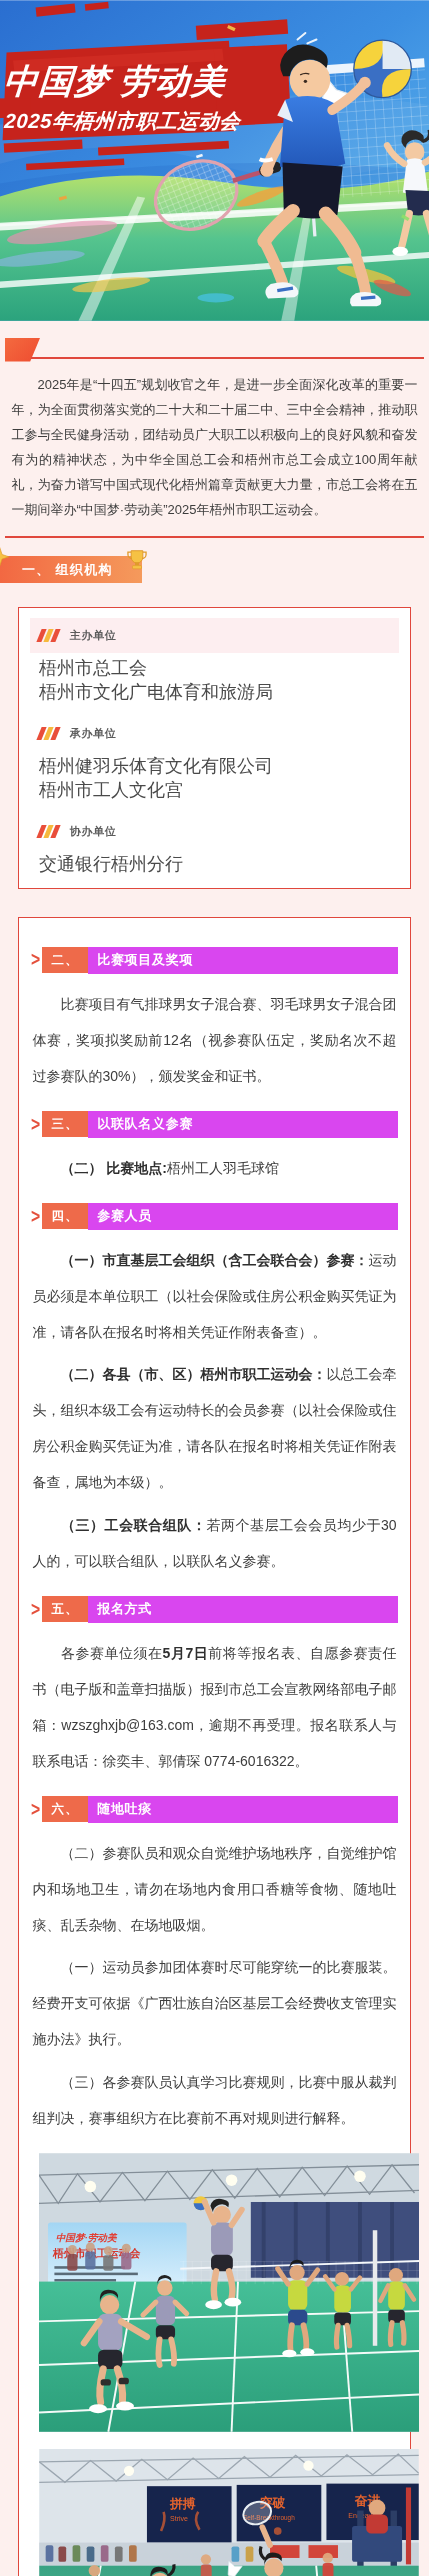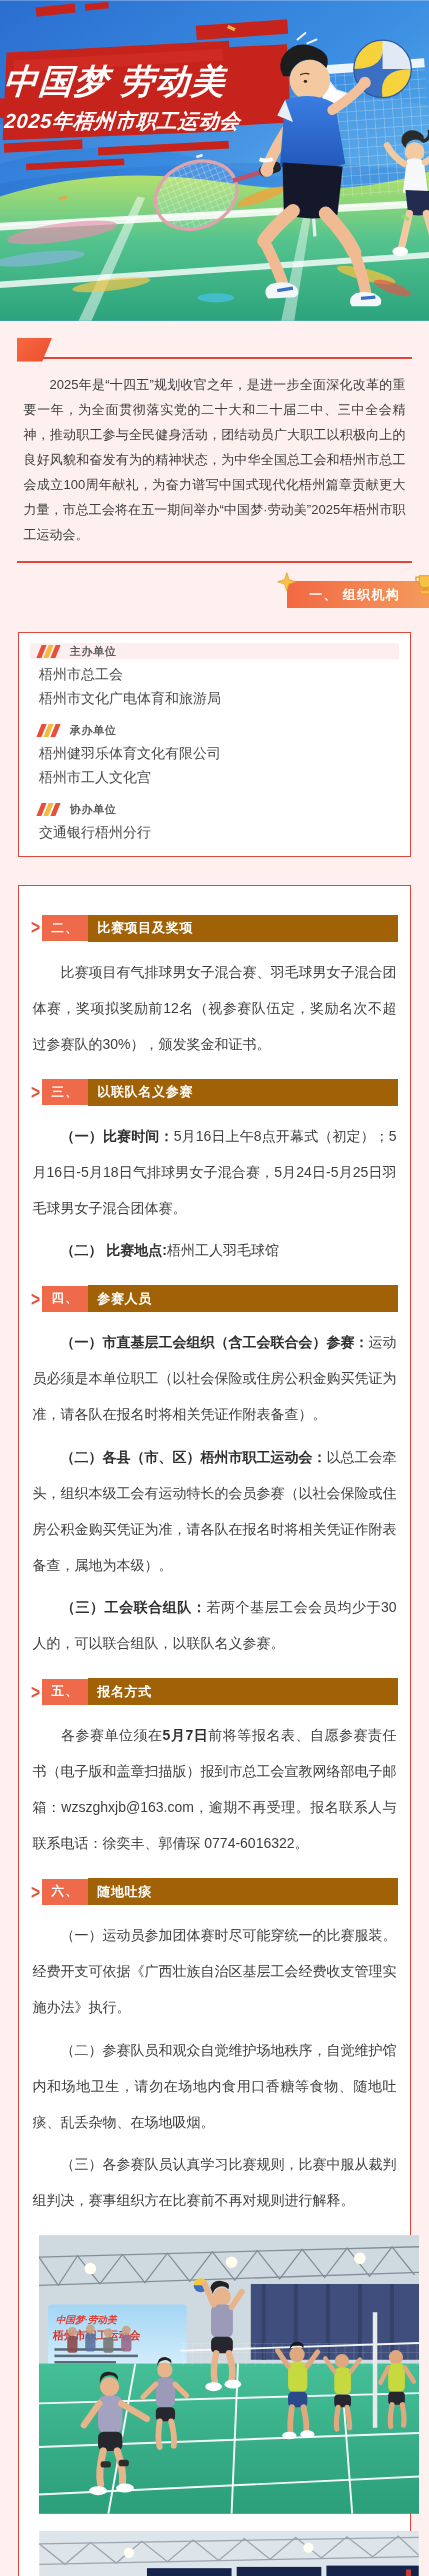--- a/index.html
+++ b/index.html
@@ -7,55 +7,55 @@
   .page{width:429px;overflow:hidden;background:#fff;}
 
   
   .banner{position:relative;width:429px;height:321px;overflow:hidden;}
   .banner svg{display:block;}
 
   
   .body-wrap{background:#fdf0ee;padding:14.4px 0 0 0;}
 
   
-  .intro{margin:0 17px;position:relative;}
+  .intro{margin:0 5px;position:relative;}
   .intro-head{position:relative;height:27.5px;}
   .intro-flag{position:absolute;left:0;top:2.6px;width:35px;height:23.6px;background:linear-gradient(135deg,#f46a3f,#ee4c30);clip-path:polygon(0 0,100% 0,72% 100%,0 100%);}
   .intro-topline{position:absolute;left:26px;right:0;top:22px;height:1.3px;background:#e0473c;}
   .intro-text{padding:9.2px 6.5px 14.4px 6.5px;font-size:13px;line-height:25px;text-align:justify;color:#3d3d3d;}
   .intro-text .indent{display:inline-block;width:2em;}
   .intro-botline{height:1.3px;background:#e0473c;margin:0 0 0 0;}
 
   
-  .ribbon-row{display:flex;justify-content:flex-end;margin-top:18.3px;}
+  .ribbon-row{display:flex;justify-content:flex-start;margin-top:18.3px;}
   .ribbon{position:relative;background:linear-gradient(90deg,#f26842,#f59a5c);color:#fff;font-weight:bold;font-size:13px;padding:4.6px 29px 4.6px 22px;letter-spacing:1.3px;}
   .ribbon .star{position:absolute;left:-10.5px;top:-9.2px;}
   .ribbon .trophy{position:absolute;right:-6.5px;top:-7.9px;}
 
   
   .card{background:#fff;border:1.3px solid #e0473c;margin:0 18.3px;}
   .org-card{margin-top:23.6px;padding:10.5px 10.5px 11.8px 10.5px;}
   .main-card{margin-top:27.5px;padding:11.8px 11.8px 19.6px 11.8px;}
 
   
-  .org-band{display:flex;align-items:center;height:16px;padding-left:9.2px;margin-bottom:3.9px;}
+  .org-band{display:flex;align-items:center;height:35px;padding-left:9.2px;margin-bottom:3.9px;}
   .org-band.pink{background:#fdeef0;}
   .slashes{display:inline-flex;margin-right:9.2px;}
   .slash{width:4.6px;height:13px;margin-right:2.6px;transform:skewX(-22deg);}
   .slash.r{background:#e94e3a;}
   .slash.y{background:#f6b93c;}
   .org-label{font-size:11px;font-weight:bold;color:#5c5c5c;letter-spacing:0.7px;}
-  .org-item{font-size:14px;color:#4a4a4a;line-height:23.6px;padding-left:9.2px;}
+  .org-item{font-size:18px;color:#4a4a4a;line-height:23.6px;padding-left:9.2px;}
   .org-gap{height:11.8px;}
 
   
   .sec-header{display:flex;align-items:center;margin:17px 0 11.8px 0;}
   .sec-header .chev{color:#e4503c;font-weight:bold;font-size:15.7px;margin-right:2px;transform:scaleY(1.3);}
   .sec-num{background:#ee6a4a;color:#fff;font-weight:bold;font-size:12.4px;padding:4.6px 9.2px;letter-spacing:1.3px;}
-  .sec-title{flex:1;background:#a16207;color:#fff;font-weight:bold;font-size:13px;padding:4.6px 0 4.6px 9.2px;letter-spacing:0.7px;}
+  .sec-title{flex:1;background:#d946ef;color:#fff;font-weight:bold;font-size:13px;padding:4.6px 0 4.6px 9.2px;letter-spacing:0.7px;}
 
   .para{font-size:14px;line-height:36px;text-align:justify;color:#3d3d3d;margin:0 1.3px 6.5px 1.3px;}
   .para .indent{display:inline-block;width:2em;}
   .para b{color:#2f2f2f;}
 
   
   .photo{margin:17px 7.9px 0 7.9px;}
   .photo svg{display:block;}
 </style>
 </head>
@@ -277,21 +277,20 @@
         <span class="sec-num">二、</span>
         <span class="sec-title">比赛项目及奖项</span>
       </div>
       <div class="para"><span class="indent"></span><span>比赛项目有气排球男女子混合赛、羽毛球男女子混合团体赛，奖项拟奖励前12名（视参赛队伍定，奖励名次不超过参赛队的30%），颁发奖金和证书。</span></div>
 
       <div class="sec-header">
         <span class="chev">&gt;</span>
         <span class="sec-num">三、</span>
         <span class="sec-title">以联队名义参赛</span>
       </div>
-      <div class="para"><span class="indent"></span><b>（一）比赛时间：</b><span>5月16日上午8点开幕式（初定）；5月16日-5月18日气排球男女子混合赛，5月24日-5月25日羽毛球男女子混合团体赛。</span></div>
       <div class="para"><span class="indent"></span><b>（二） 比赛地点:</b><span>梧州工人羽毛球馆</span></div>
 
       <div class="sec-header">
         <span class="chev">&gt;</span>
         <span class="sec-num">四、</span>
         <span class="sec-title">参赛人员</span>
       </div>
       <div class="para"><span class="indent"></span><b>（一）市直基层工会组织（含工会联合会）参赛：</b><span>运动员必须是本单位职工（以社会保险或住房公积金购买凭证为准，请各队在报名时将相关凭证作附表备查）。</span></div>
       <div class="para"><span class="indent"></span><b>（二）各县（市、区）梧州市职工运动会：</b><span>以总工会牵头，组织本级工会有运动特长的会员参赛（以社会保险或住房公积金购买凭证为准，请各队在报名时将相关凭证作附表备查，属地为本级）。</span></div>
       <div class="para"><span class="indent"></span><b>（三）工会联合组队：</b><span>若两个基层工会会员均少于30人的，可以联合组队，以联队名义参赛。</span></div>
@@ -301,22 +300,22 @@
         <span class="sec-num">五、</span>
         <span class="sec-title">报名方式</span>
       </div>
       <div class="para"><span class="indent"></span><span>各参赛单位须在</span><b>5月7日</b><span>前将等报名表、自愿参赛责任书（电子版和盖章扫描版）报到市总工会宣教网络部电子邮箱：wzszghxjb@163.com，逾期不再受理。报名联系人与联系电话：徐奕丰、郭倩琛 0774-6016322。</span></div>
 
       <div class="sec-header">
         <span class="chev">&gt;</span>
         <span class="sec-num">六、</span>
         <span class="sec-title">随地吐痰</span>
       </div>
+      <div class="para"><span class="indent"></span><span>（二）参赛队员和观众自觉维护场地秩序，自觉维护馆内和场地卫生，请勿在场地内食用口香糖等食物、随地吐痰、乱丢杂物、在场地吸烟。</span></div>
       <div class="para"><span class="indent"></span><span>（一）运动员参加团体赛时尽可能穿统一的比赛服装。经费开支可依据《广西壮族自治区基层工会经费收支管理实施办法》执行。</span></div>
-      <div class="para"><span class="indent"></span><span>（二）参赛队员和观众自觉维护场地秩序，自觉维护馆内和场地卫生，请勿在场地内食用口香糖等食物、随地吐痰、乱丢杂物、在场地吸烟。</span></div>
       <div class="para"><span class="indent"></span><span>（三）各参赛队员认真学习比赛规则，比赛中服从裁判组判决，赛事组织方在比赛前不再对规则进行解释。</span></div>
 
       <div class="photo">
         <svg width="380" height="279" viewBox="0 0 592 434">
           <defs>
             <linearGradient id="floor1" x1="0" y1="0" x2="0" y2="1">
                 <stop offset="0" stop-color="#45bf97"></stop>
                 <stop offset="1" stop-color="#2b9e7a"></stop>
               </linearGradient>
             <linearGradient id="bannerBlue" x1="0" y1="0" x2="0" y2="1">

